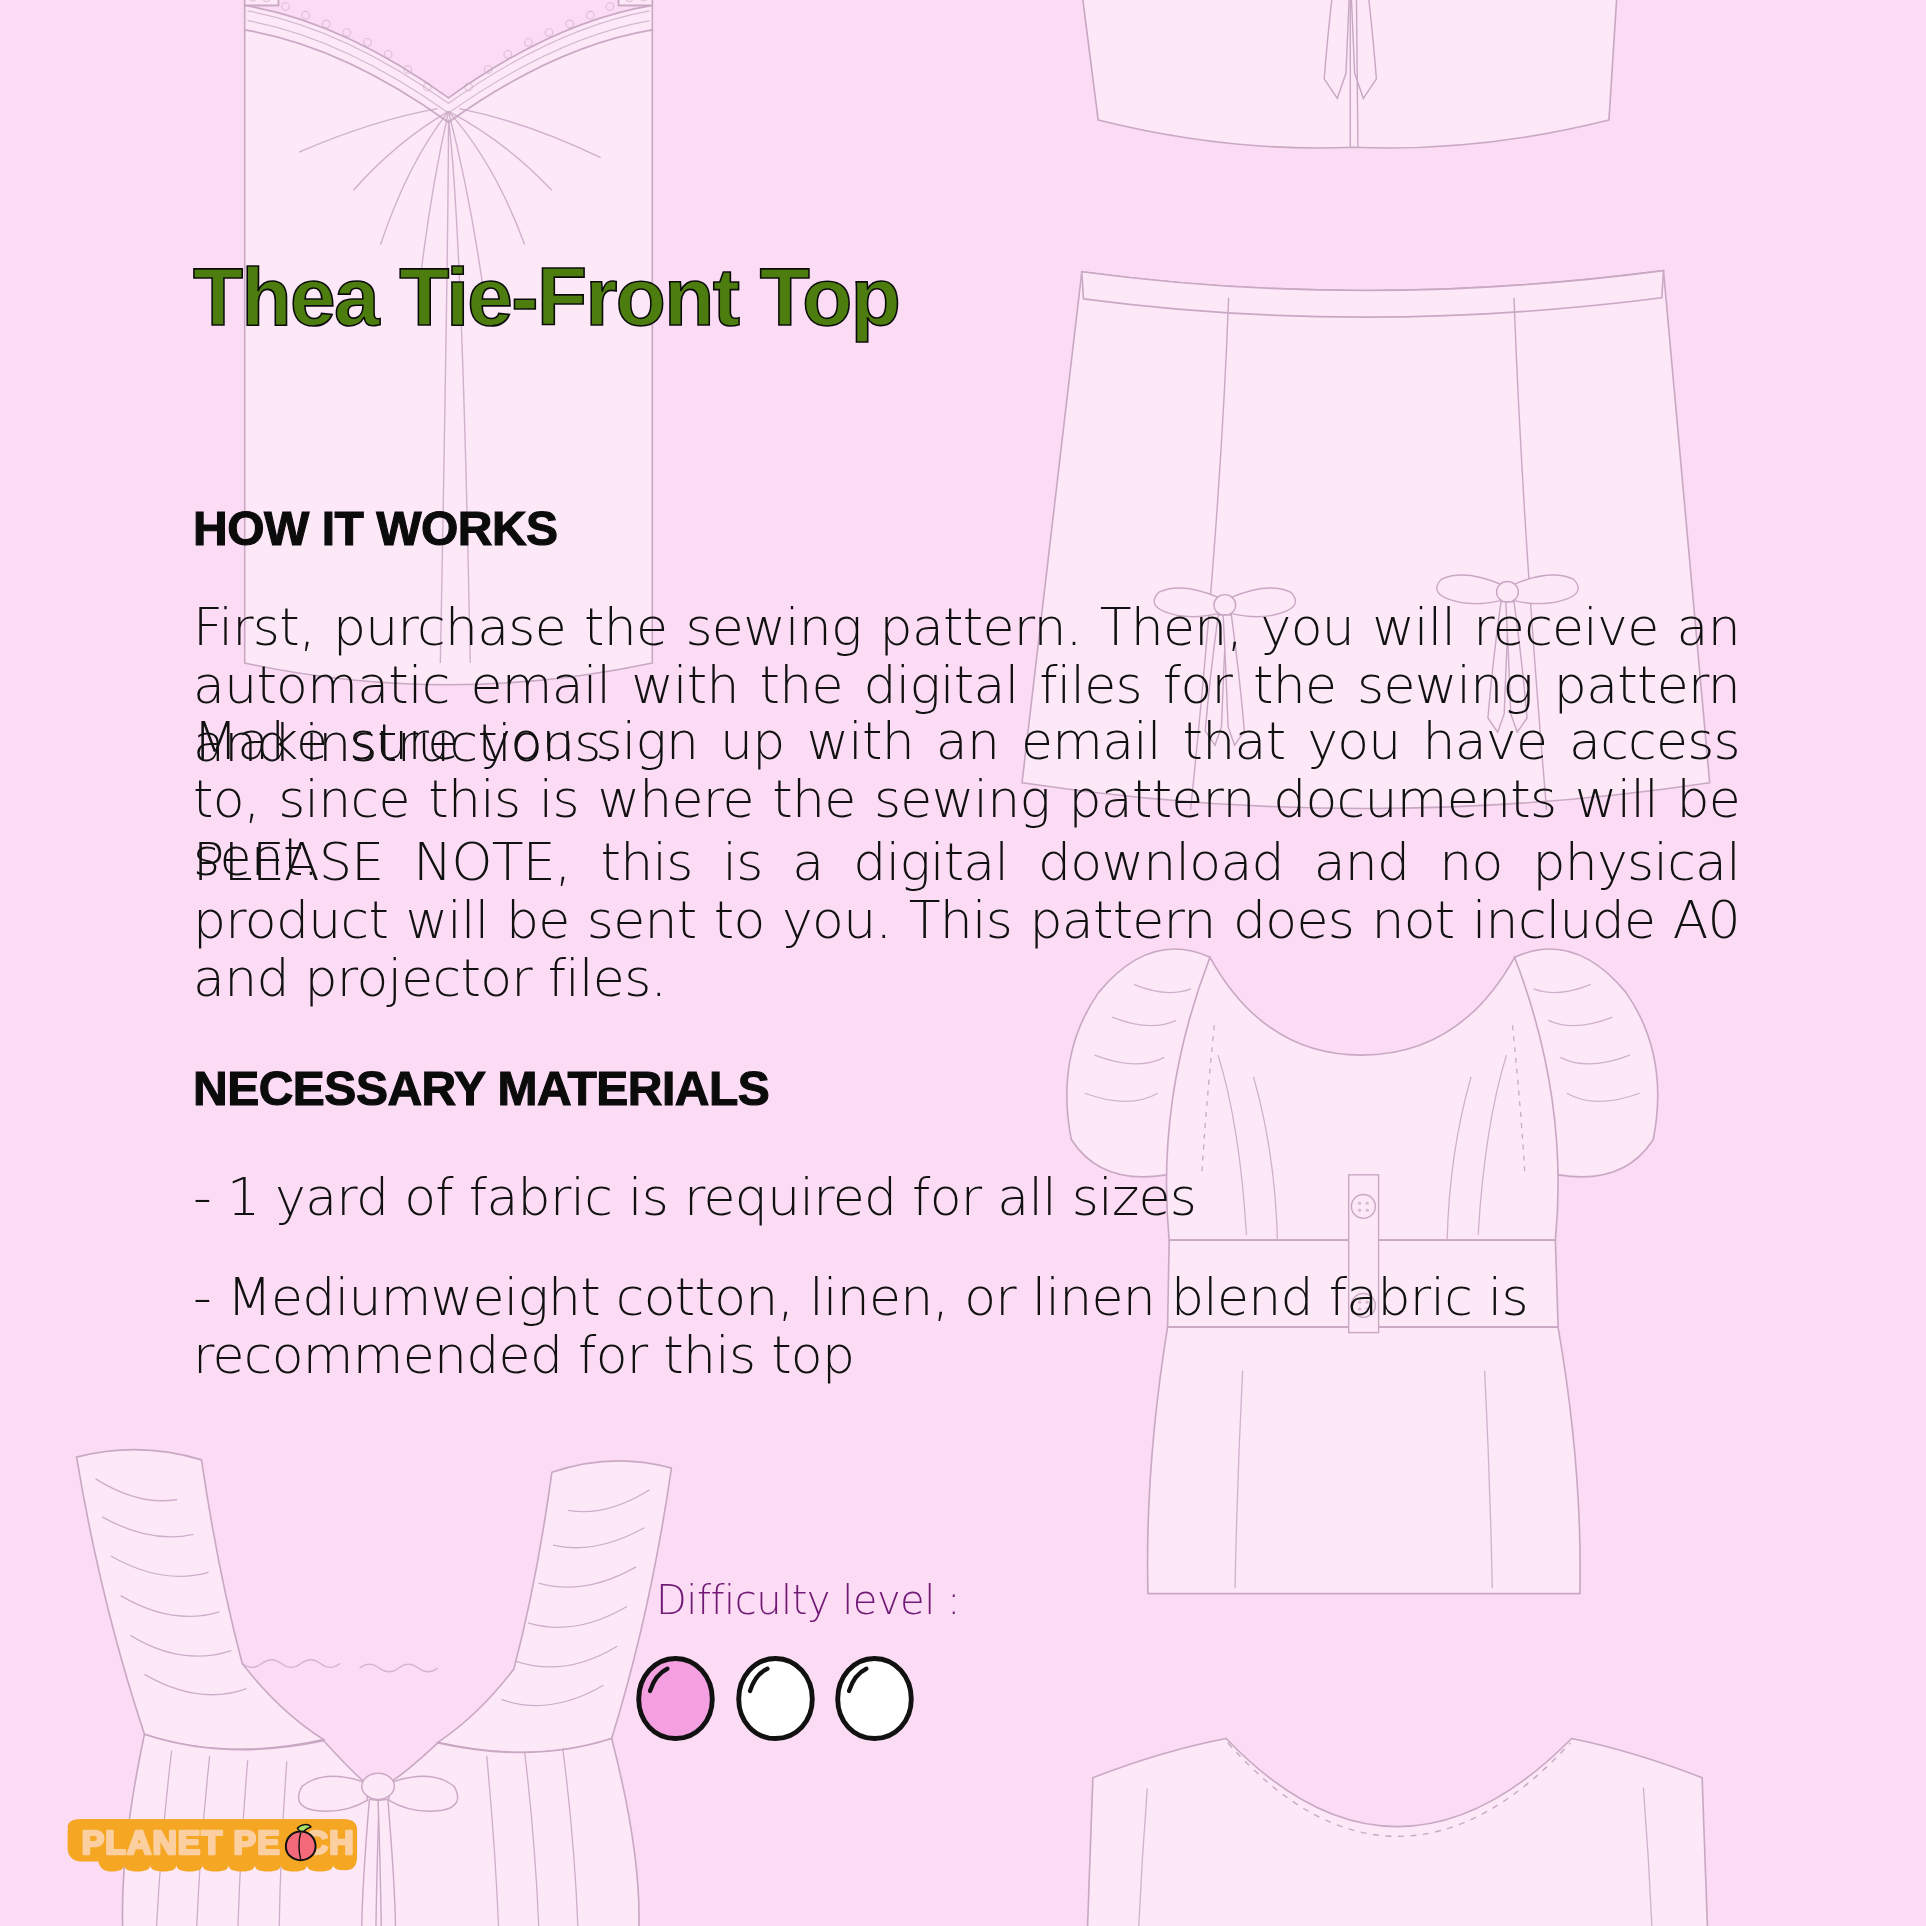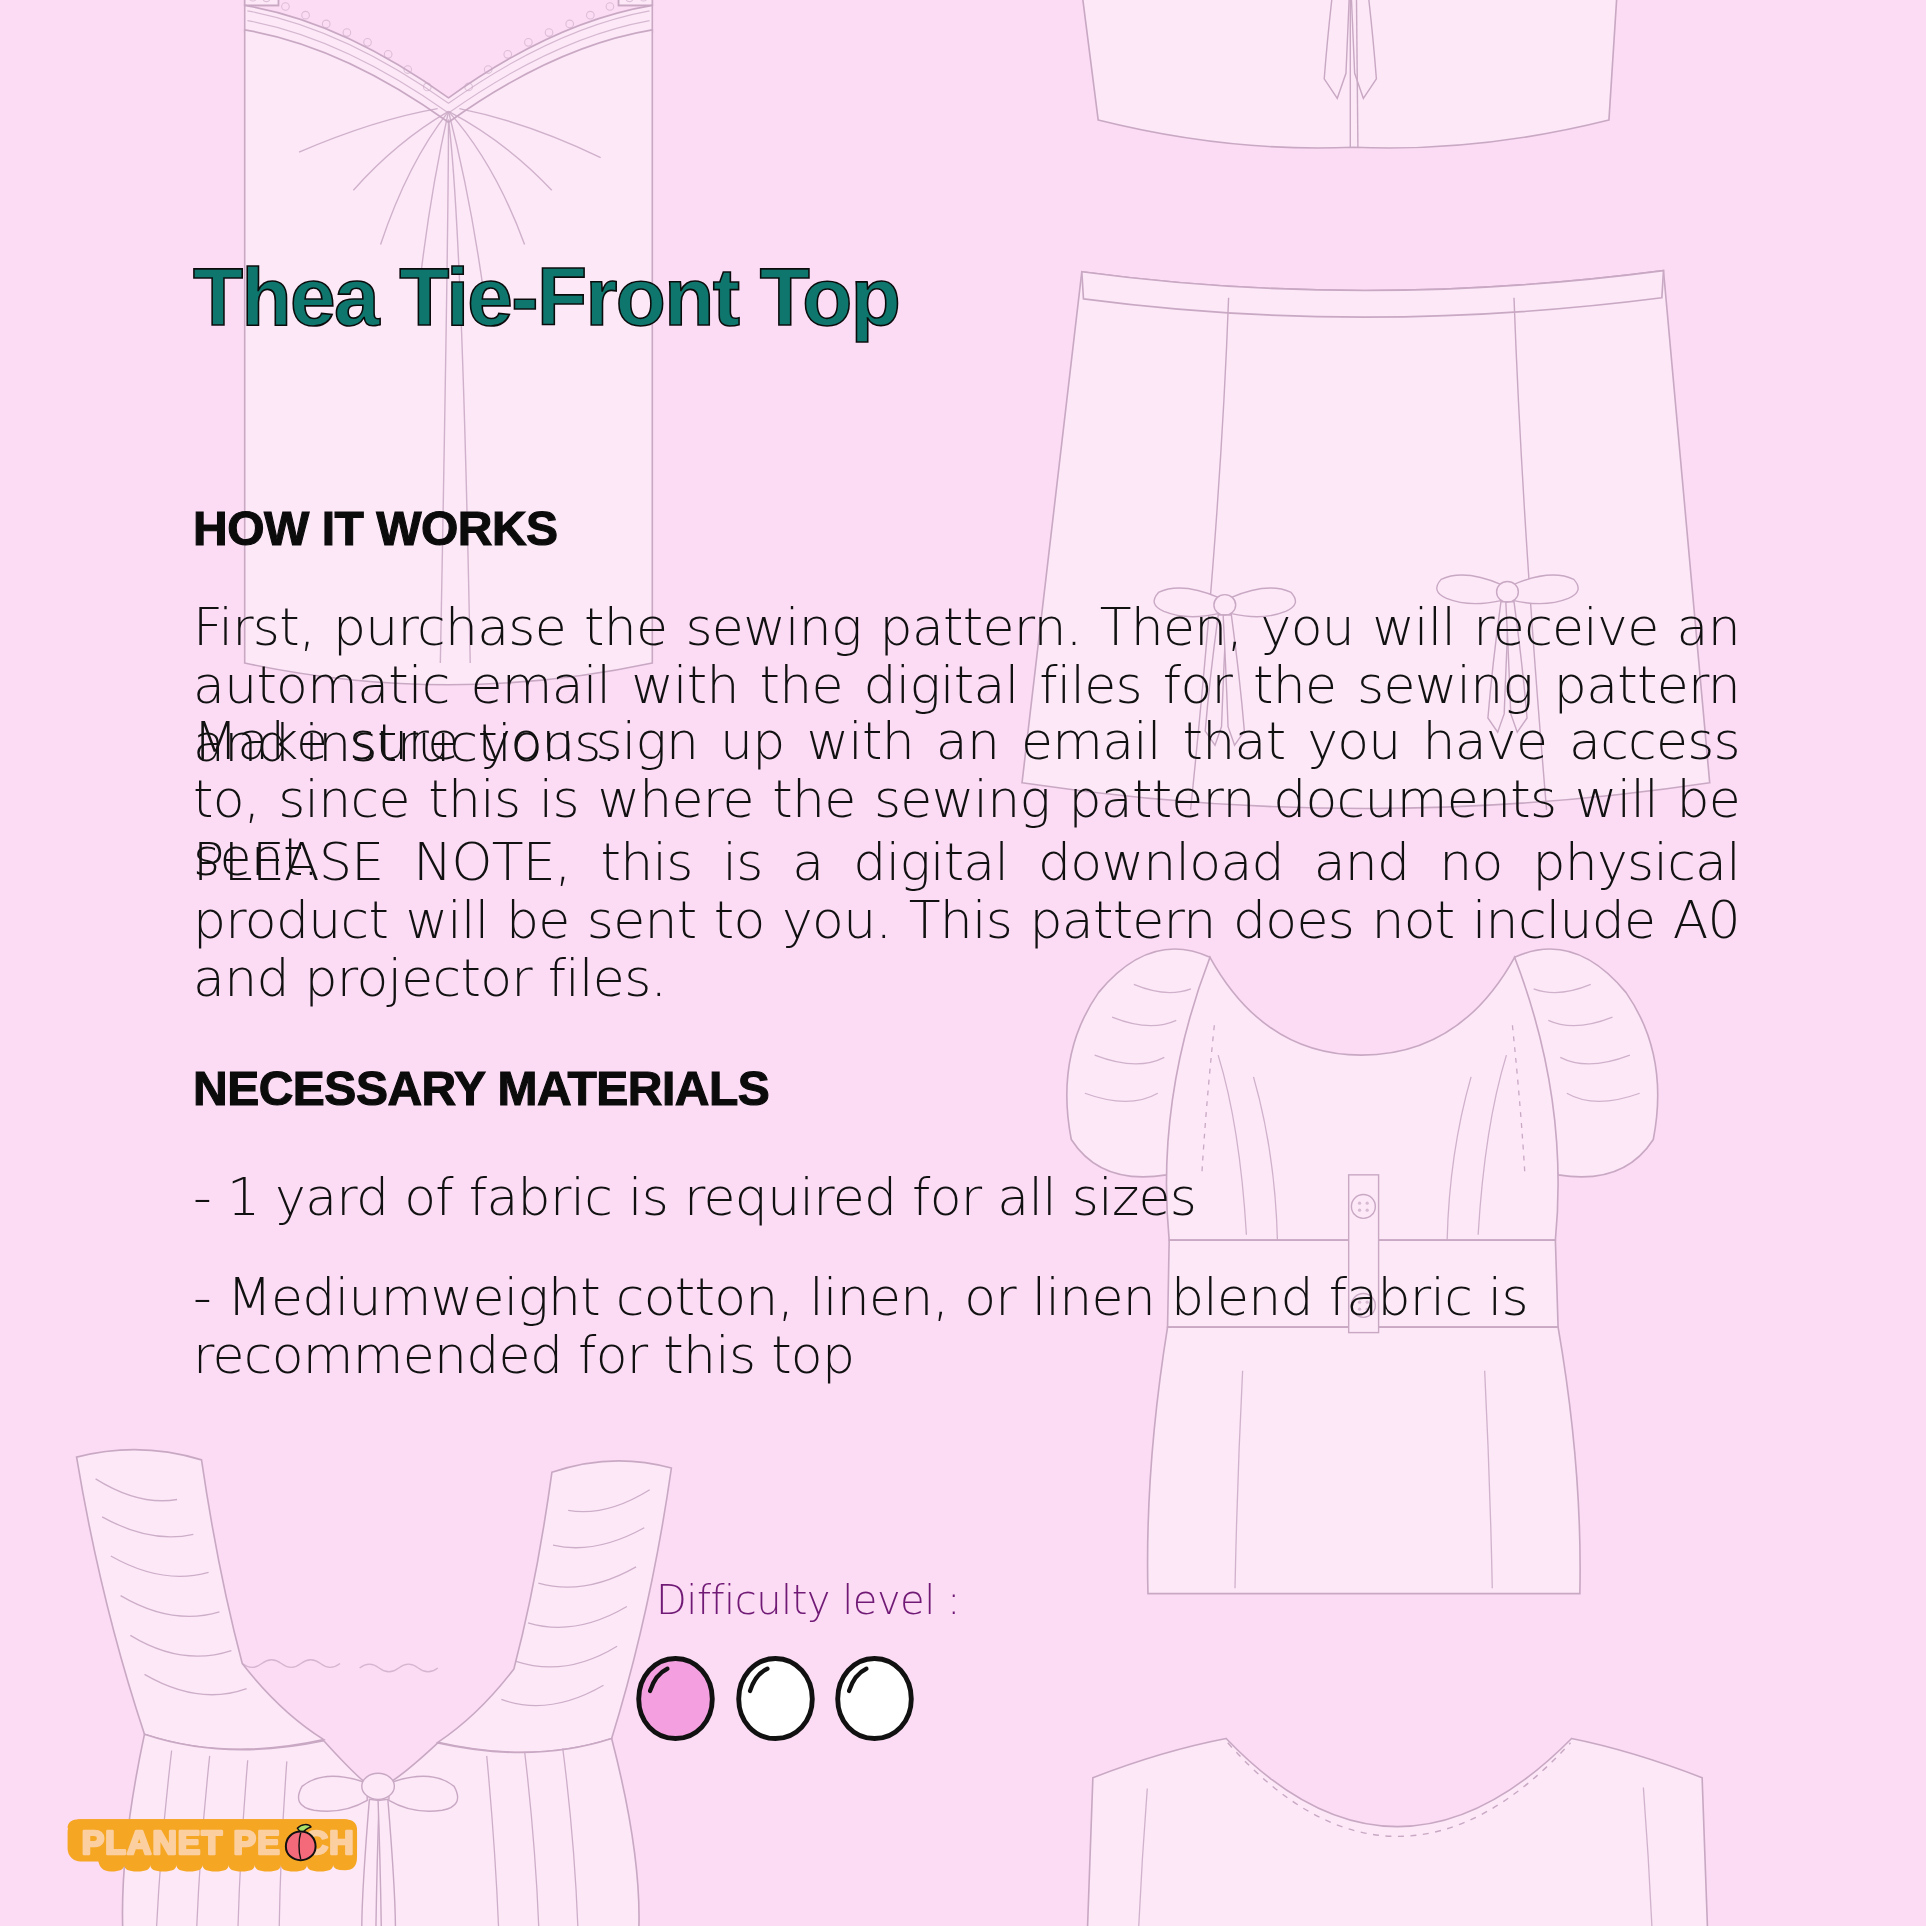--- a/index.html
+++ b/index.html
@@ -21,21 +21,21 @@
     position:absolute;
     left:193px;top:0;
     width:1631px;height:1926px;
     z-index:5;
   }
   .title{
     position:absolute;left:0;top:201px;
     font-size:82px;
     font-weight:bold;
     letter-spacing:-1.6px;
-    color:#0f766e;
+    color:#4d7c0f;
     line-height:1;
     font-family:"Liberation Sans", sans-serif;
     -webkit-text-stroke:1.6px #0b0b0b;
   }
   .section-head{
     position:absolute;left:0;
     font-size:48px;
     font-weight:bold;
     letter-spacing:-0.5px;
     color:#0b0b0b;

